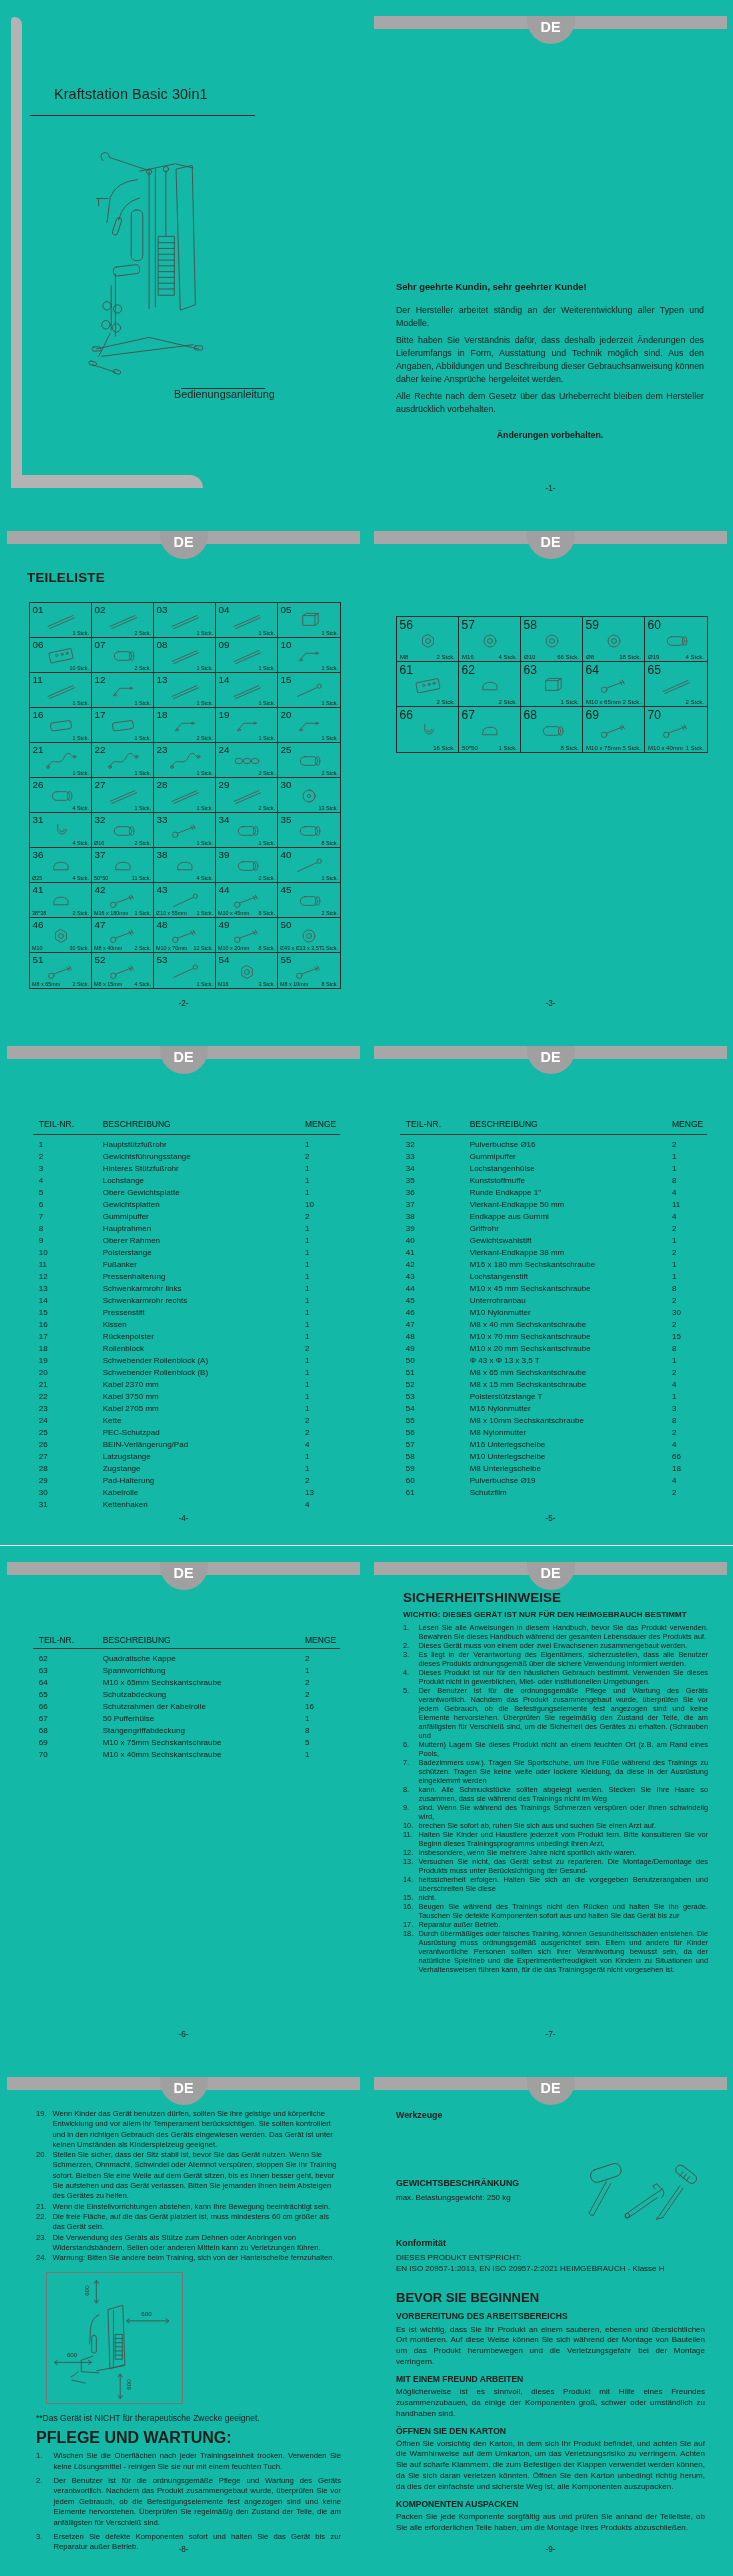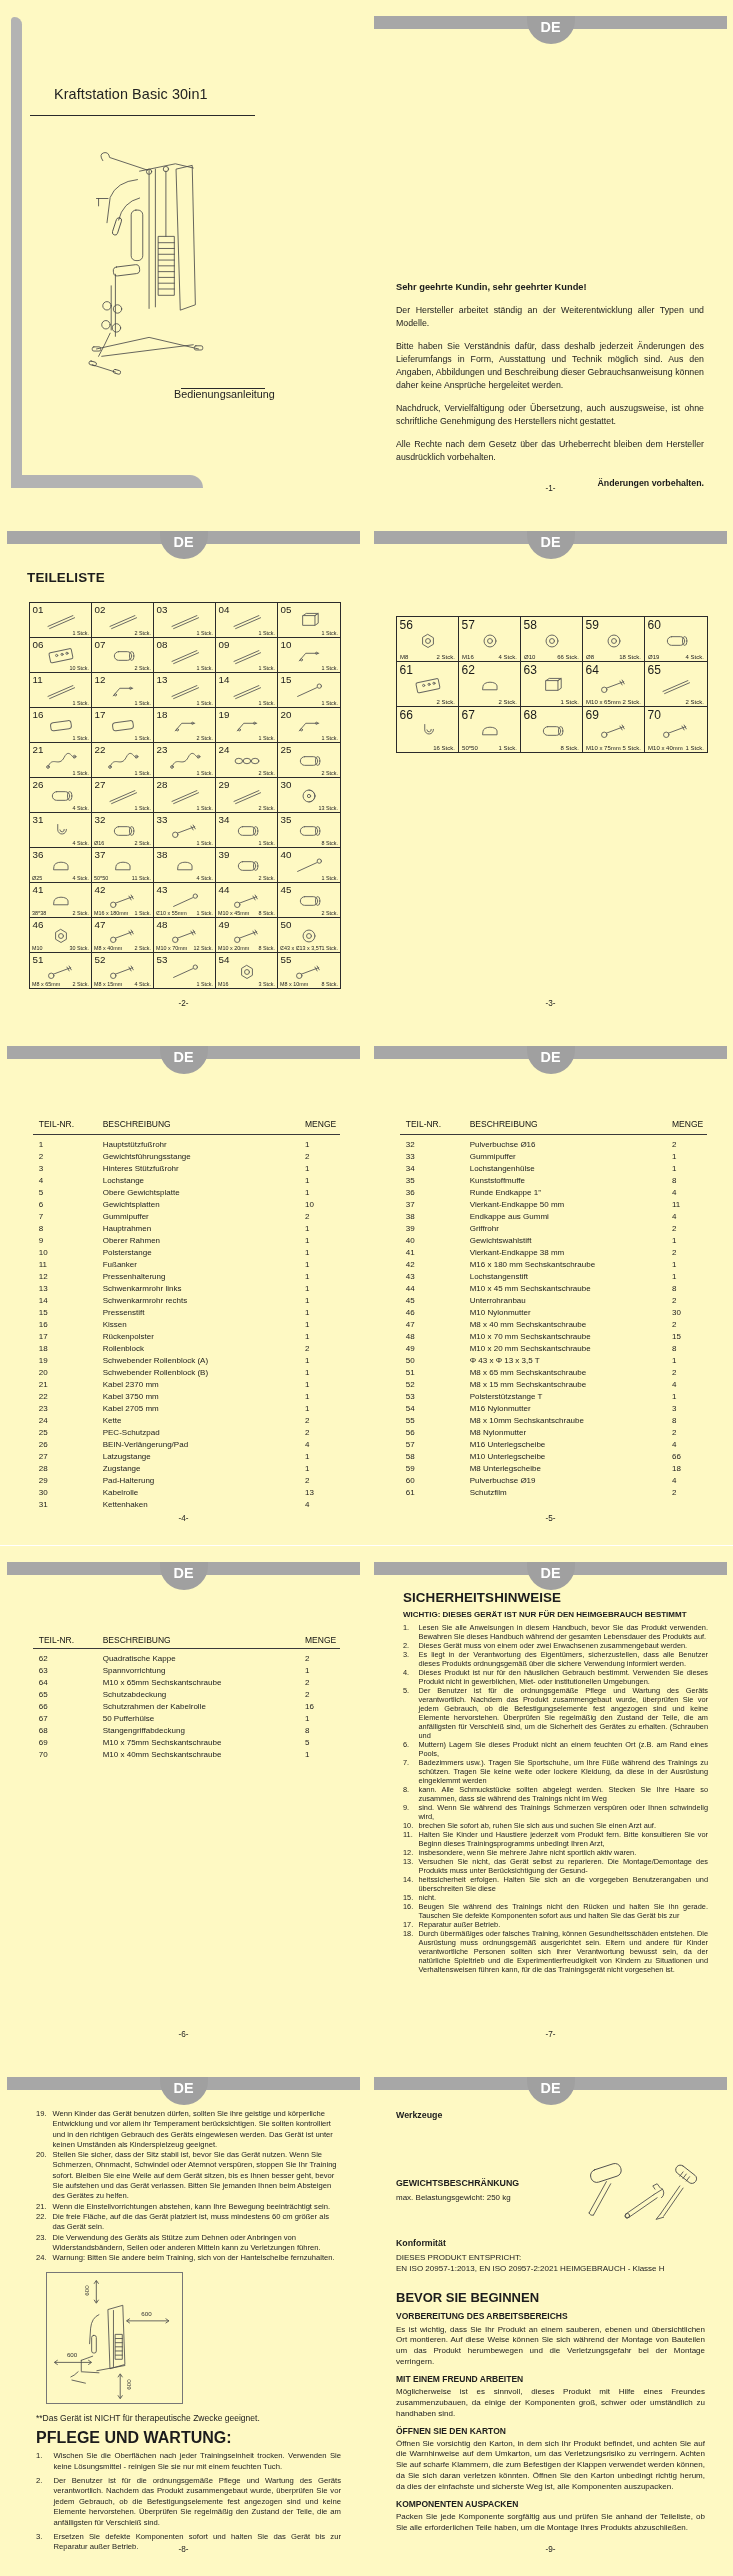--- a/index.html
+++ b/index.html
@@ -1,19 +1,19 @@
 <!DOCTYPE html>
 <html style="font-size:8.2px"><head>
 <meta charset="utf-8">
 <style>
   html,body{margin:0;padding:0}
   body{width:734px;height:2576px;position:relative;background:#fff;
        font-family:"Liberation Sans","DejaVu Sans",sans-serif;color:#1c1c1c;
        -webkit-font-smoothing:antialiased}
-  .page{position:absolute;width:367px;height:515px;overflow:hidden;background:#fef9c3}
+  .page{position:absolute;width:367px;height:515px;overflow:hidden;background:#14b8a6}
   .p1{left:0;top:0}.p2{left:367px;top:0}
   .p3{left:0;top:515px}.p4{left:367px;top:515px}
   .p5{left:0;top:1030px}.p6{left:367px;top:1030px}
   .p7{left:0;top:1546px}.p8{left:367px;top:1546px}
   .p9{left:0;top:2061px}.p10{left:367px;top:2061px}
 
   
   .dehead .bar{position:absolute;left:7.2px;right:7.2px;top:15.5px;height:13px;background:#a7a7a7}
   .dehead .badge{position:absolute;left:50%;top:15.5px;transform:translateX(-50%);
       width:48px;height:28px;background:#a0a0a0;border-radius:0 0 27px 27px;
@@ -28,22 +28,22 @@
   .cover-title{position:absolute;left:54px;top:86px;font-size:14.4px;letter-spacing:0.1px;color:#222}
   .cover-rule{position:absolute;left:30px;top:115px;width:225px;height:1px;background:#2a2a2a}
   .cover-art{position:absolute;left:87px;top:148px;width:121px;height:237px}
   .cover-line2{position:absolute;left:181px;top:388px;width:84px;height:1px;background:#2a2a2a}
   .cover-sub{position:absolute;left:174px;top:388px;font-size:10.8px;color:#222}
   svg.lineart{stroke:#4a4a4a;fill:none;stroke-width:1.6;stroke-linecap:round;stroke-linejoin:round}
 
   
   .welcome{position:absolute;left:29px;right:30px;top:281px;font-size:8.8px;line-height:13px;text-align:justify}
   .welcome .wh{font-weight:bold;font-size:9.3px;margin:0 0 10.3px;text-align:left}
-  .welcome p{margin:10px 0 0}
-  .welcome .wclose{font-weight:bold;margin-top:12.4px;text-align:right}
+  .welcome p{margin:4px 0 0}
+  .welcome .wclose{font-weight:bold;margin-top:12.4px;text-align:center}
 
   
   .plheading{position:absolute;left:27px;top:55px;font-size:13.4px;font-weight:bold;letter-spacing:0.2px}
   .pgrid{position:absolute;display:grid;border:0.8px solid #2b2b2b}
   .pgrid2{left:29px;top:87px;grid-template-columns:repeat(5,62px);grid-auto-rows:35px}
   .pgrid3{left:29px;top:101px;grid-template-columns:repeat(5,62px);grid-auto-rows:45px}
   .cell{position:relative;border-right:0.8px solid #2b2b2b;border-bottom:0.8px solid #2b2b2b;overflow:hidden}
   .cell:nth-child(5n){border-right:none}
   .pgrid2 .cell:nth-last-child(-n+5){border-bottom:none}
   .pgrid3 .cell:nth-last-child(-n+5){border-bottom:none}
@@ -146,21 +146,20 @@
 
 <div class="page p2">
   <div class="dehead">
     <div class="bar"></div>
     <div class="badge"><span>DE</span></div>
   </div>
   <div class="welcome">
     <div class="wh">Sehr geehrte Kundin, sehr geehrter Kunde!</div>
     <p>Der Hersteller arbeitet ständig an der Weiterentwicklung aller Typen und Modelle.</p>
     <p>Bitte haben Sie Verständnis dafür, dass deshalb jederzeit Änderungen des Lieferumfangs in Form, Ausstattung und Technik möglich sind. Aus den Angaben, Abbildungen und Beschreibung dieser Gebrauchsanweisung können daher keine Ansprüche hergeleitet werden.</p>
-    <p>Nachdruck, Vervielfältigung oder Übersetzung, auch auszugsweise, ist ohne schriftliche Genehmigung des Herstellers nicht gestattet.</p>
     <p>Alle Rechte nach dem Gesetz über das Urheberrecht bleiben dem Hersteller ausdrücklich vorbehalten.</p>
     <div class="wclose">Änderungen vorbehalten.</div>
   </div>
   <div class="pfoot">-1-</div>
 </div>
 
 <div class="page p3">
   <div class="dehead">
     <div class="bar"></div>
     <div class="badge"><span>DE</span></div>

